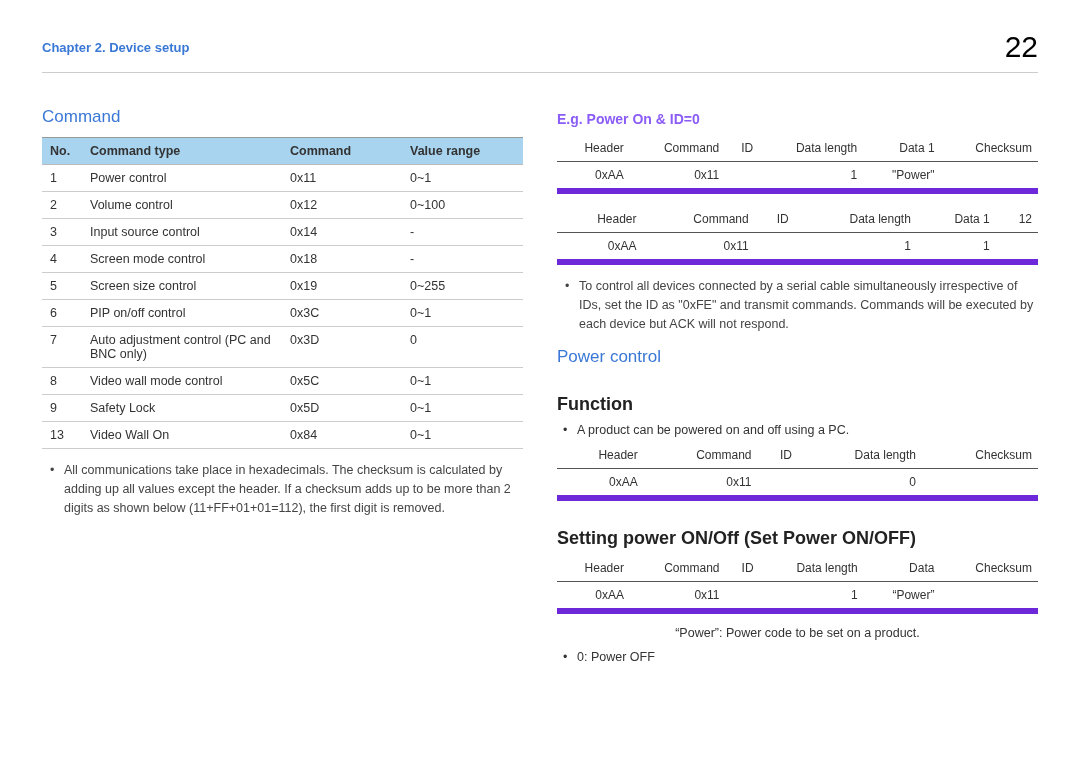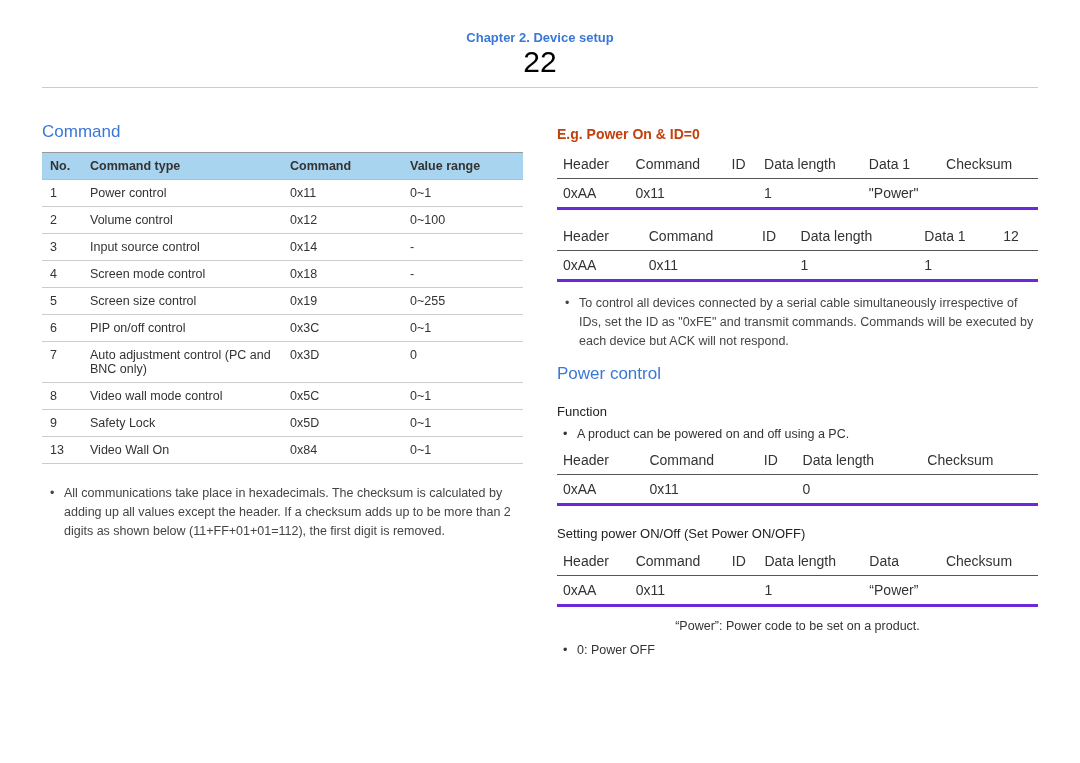--- a/index.html
+++ b/index.html
@@ -12,60 +12,60 @@
     height: 763px;
     padding: 30px 42px 0 42px;
   }
   .top-bar {
     display: flex;
     justify-content: space-between;
     align-items: center;
     border-bottom: 1px solid #ccc;
     padding-bottom: 8px;
     margin-bottom: 34px;
-    flex-direction: column;
   }
   .chapter-title { color: #3a78d6; font-size: 13px; font-weight: 600; }
   .page-number { color: #000000; font-size: 30px; font-weight: 400; }
   .columns { display: flex; gap: 34px; }
   .col { flex: 1; }
   h2.section-heading { color: #3a78d6; font-size: 17px; font-weight: 500; margin-bottom: 10px; }
-  h3.sub-heading { color: #c2410c; font-size: 14px; font-weight: 600; margin-bottom: 8px; margin-top: 4px; }
-  h4.mini-heading { color: #222; font-size: 13px; font-weight: 400; margin-top: 20px; margin-bottom: 6px; }
-  table.cmd-table { width: 100%; border-collapse: collapse; margin-bottom: 20px; }
+  h3.sub-heading { color: #8b5cf6; font-size: 14px; font-weight: 600; margin-bottom: 8px; margin-top: 4px; }
+  h4.mini-heading { color: #222; font-size: 18px; font-weight: 700; margin-top: 27px; margin-bottom: 6px; }
+  table.cmd-table { width: 100%; border-collapse: collapse; margin-bottom: 12px; }
   table.cmd-table th {
     background: #a8d4ef;
     text-align: left;
     font-weight: 600;
     padding: 6px 8px;
     border-top: 1px solid #999;
     border-bottom: 1px solid #bbb;
     font-size: 12.5px;
   }
   table.cmd-table td {
     padding: 6px 8px;
     border-bottom: 1px solid #ccc;
     font-size: 12.5px;
     vertical-align: top;
   }
   table.plain-table { width: 100%; border-collapse: collapse; margin-bottom: 12px; }
   table.plain-table td {
     padding: 6px 6px;
     border-bottom: 1px solid #555;
-    font-size: 14px;
+    font-size: 12px;
     vertical-align: top;
+    text-align: right;
   }
   table.plain-table tr.head-row td { border-bottom: 1px solid #555; }
   .bullet-note { padding-left: 22px; position: relative; margin: 6px 0 10px 0; font-size: 12.5px; line-height: 1.5; color: #444;}
   .bullet-note::before { content: "•"; position: absolute; left: 8px; top: 0; }
   .sub-bullet { padding-left: 20px; position: relative; margin: 2px 0; font-size: 12.5px; line-height: 1.5; }
   .sub-bullet::before { content: "•"; position: absolute; left: 6px; top: 0; }
   .plain-line { font-size: 12.5px; margin: 8px 0; text-align: center; }
   .tight td { padding: 6px 6px; }
-  .col-r table.plain-table td { border-bottom: 3px solid #6d28d9; }
+  .col-r table.plain-table td { border-bottom: 6px solid #6d28d9; }
   .col-r table.plain-table tr:first-child td { border-top: none; }
   .col-no { width: 40px; }
   .col-type { width: 200px; }
   .col-cmd { width: 120px; }
 </style>
 </head>
 <body>
 
 <div class="top-bar">
   <div class="chapter-title">Chapter 2. Device setup</div>

